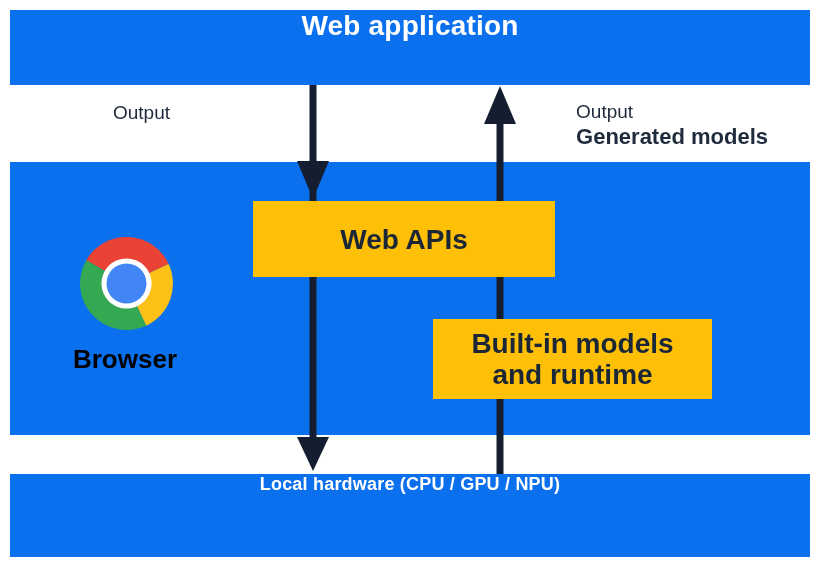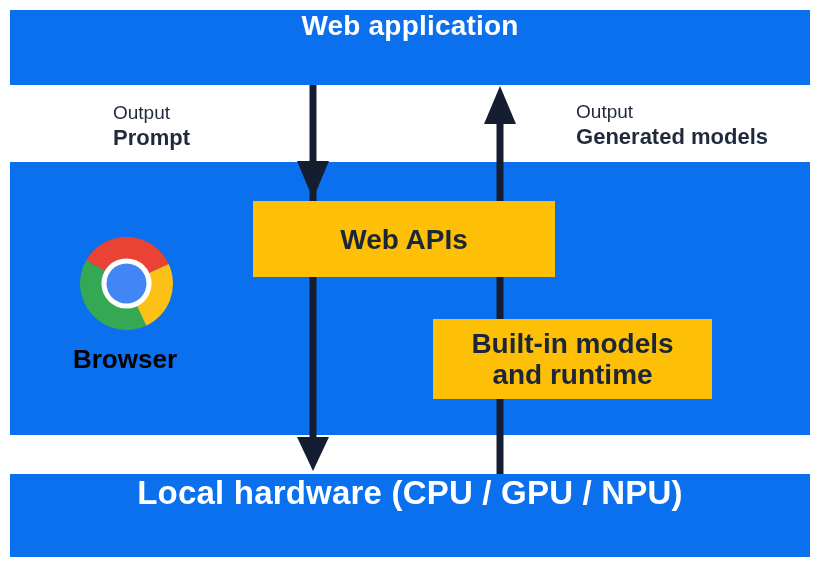--- a/index.html
+++ b/index.html
@@ -7,21 +7,21 @@
     position:relative;width:820px;height:566px;background:#ffffff;overflow:hidden;
     font-family:"Liberation Sans",sans-serif;
   }
   .bar{
     position:absolute;left:10px;width:800px;background:#0b70ee;color:#ffffff;
     display:flex;align-items:flex-start;justify-content:center;z-index:1;
   }
   .bar-top{top:10px;height:75px;}
   .bar-bottom{top:474px;height:83px;}
   .bar-label{font-weight:bold;font-size:28px;letter-spacing:.2px;}
-  .bar-bottom .bar-label{font-size:33px;}
+  .bar-bottom .bar-label{font-size:18px;}
   .panel-browser{
     position:absolute;left:10px;top:162px;width:800px;height:273px;
     background:#0b70ee;z-index:1;
   }
   .io-block{position:absolute;z-index:2;color:#1f2a3c;}
   .io-input{left:113px;top:101px;text-align:left;}
   .io-output{right:52px;top:100px;text-align:left;margin-left:22px;}
   .io-title{font-size:19px;font-weight:400;line-height:23px;}
   .io-value{font-size:22px;font-weight:bold;line-height:27px;}
   .arrow-layer{position:absolute;left:0;top:0;width:820px;height:566px;z-index:2;pointer-events:none;}
@@ -42,21 +42,20 @@
 <body>
 
 <div class="canvas">
 
   <div class="bar bar-top">
     <span class="bar-label">Web application</span>
   </div>
 
   <div class="io-block io-input">
     <div class="io-title">Output</div>
-    <div class="io-value">Prompt</div>
   </div>
   <div class="io-block io-output">
     <div class="io-title">Output</div>
     <div class="io-value">Generated models</div>
   </div>
 
   <div class="panel-browser"></div>
 
   <svg class="arrow-layer" viewBox="0 0 820 566" xmlns="http://www.w3.org/2000/svg">
     <g>

